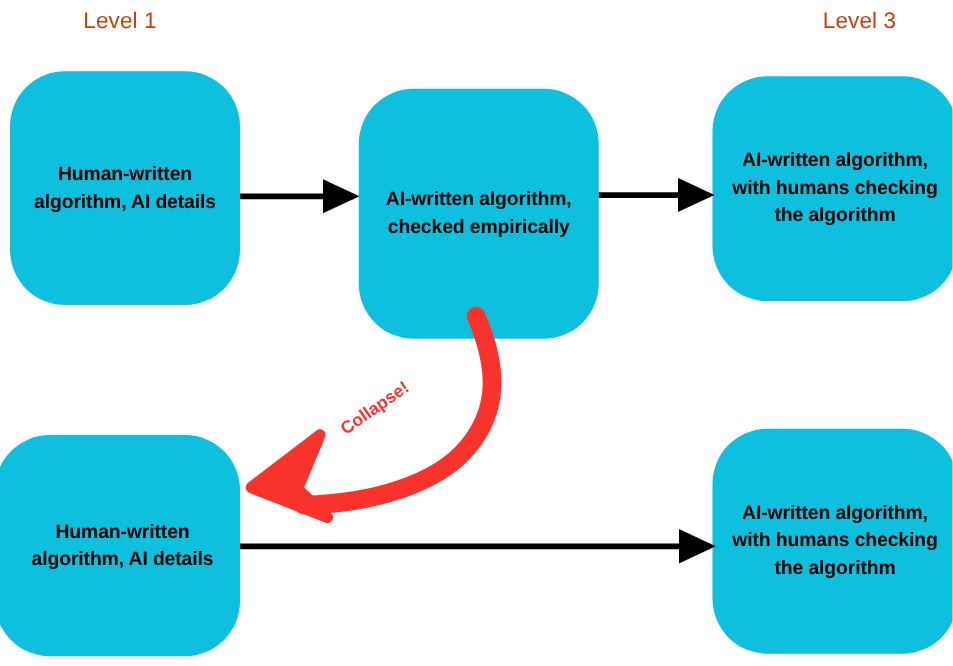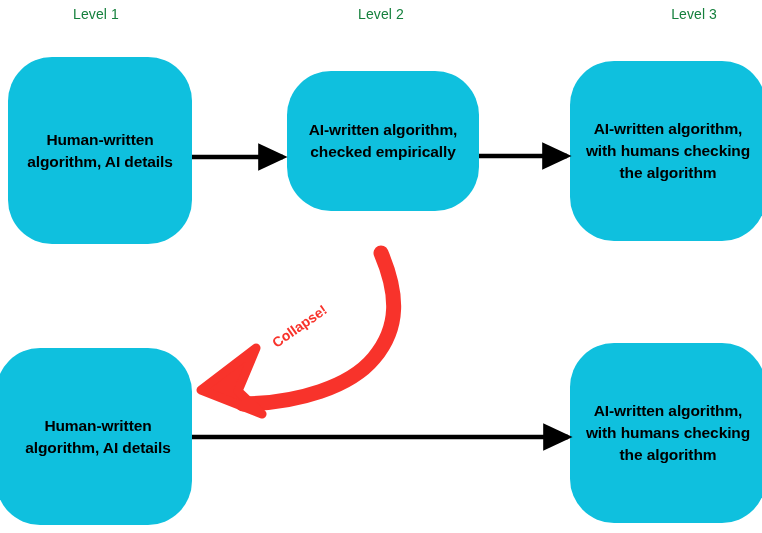--- a/index.html
+++ b/index.html
@@ -14,23 +14,23 @@
     overflow: hidden;
   }
   #canvas {
     position: relative;
     width: 762px;
     height: 533px;
     background: #ffffff;
   }
   .level-header {
     position: absolute;
-    font-size: 14px;
+    font-size: 18px;
     font-weight: 400;
-    color: #15803d;
+    color: #c2410c;
     text-align: center;
     letter-spacing: 0.1px;
     white-space: nowrap;
   }
   .node-box {
     position: absolute;
     background: #0FC0DE;
     border-radius: 44px;
     display: flex;
     align-items: center;
@@ -62,28 +62,27 @@
     white-space: nowrap;
     transform-origin: center center;
   }
 </style>
 </head>
 <body>
 
 <div id="canvas">
 
   <div class="level-header" style="left:46px; top:6px; width:100px;">Level 1</div>
-  <div class="level-header" style="left:331px; top:6px; width:100px;">Level 2</div>
   <div class="level-header" style="left:617px; top:6px; width:100px;text-align:right;">Level 3</div>
 
   <div class="node-box" style="left:8px; top:57px; width:184px; height:187px;">
     <div class="node-label">Human-written algorithm, AI details</div>
   </div>
 
-  <div class="node-box" style="left:287px; top:71px; width:192px; height:140px;">
+  <div class="node-box" style="left:287px; top:71px; width:192px; height:200px;">
     <div class="node-label">AI-written algorithm, checked empirically</div>
   </div>
 
   <div class="node-box" style="left:570px; top:61px; width:196px; height:180px;">
     <div class="node-label">AI-written algorithm, with humans checking the algorithm</div>
   </div>
 
   <div class="node-box" style="left:-4px; top:348px; width:196px; height:177px;">
     <div class="node-label" style="padding-left:22px;">Human-written algorithm, AI details</div>
   </div>

